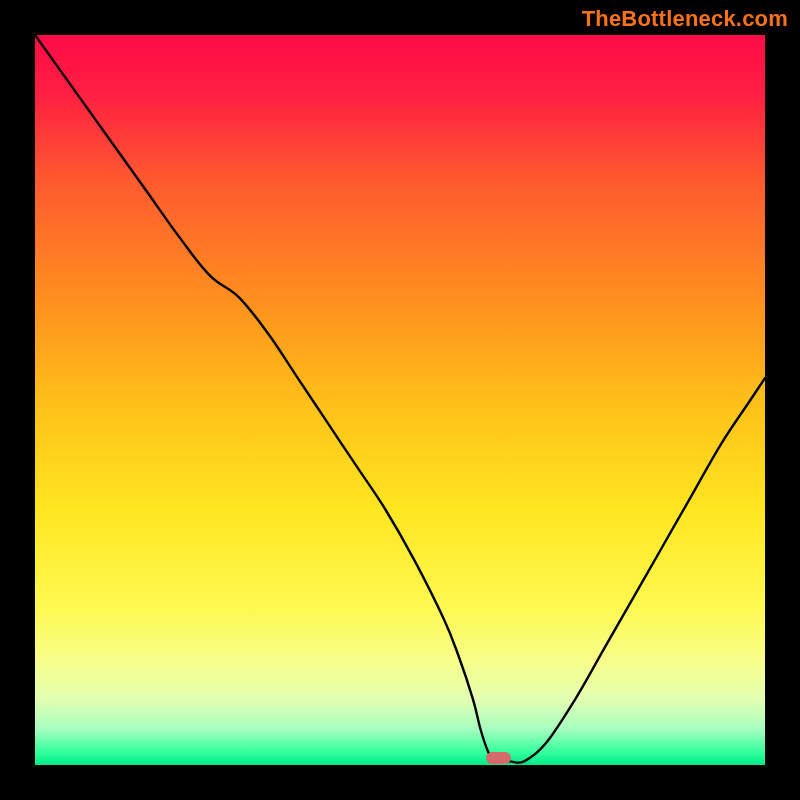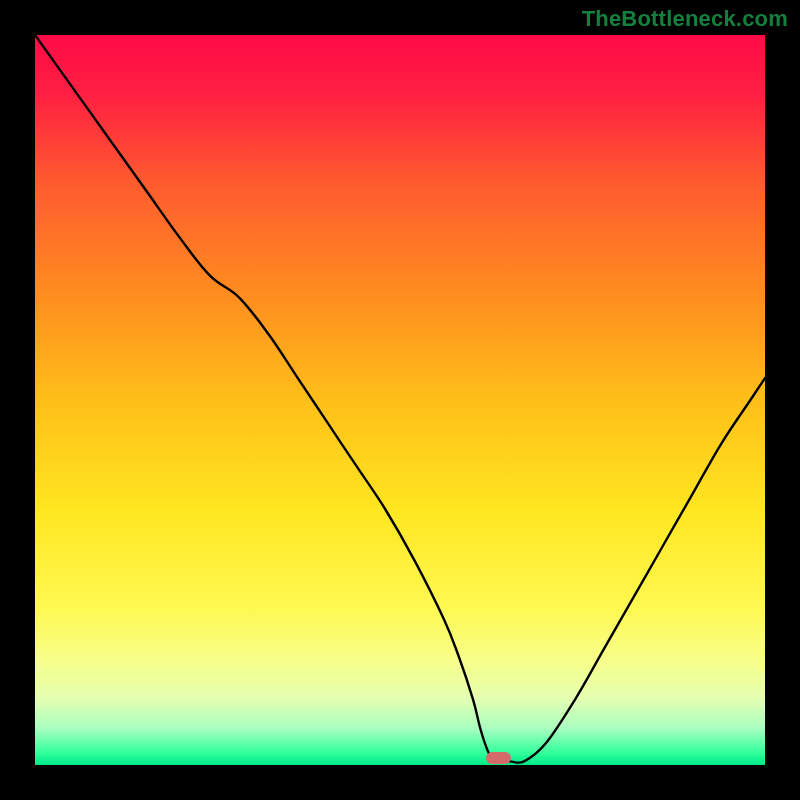--- a/index.html
+++ b/index.html
@@ -14,21 +14,21 @@
   .frame {
     position: relative;
     width: 800px;
     height: 800px;
     background: #000;
   }
   .watermark {
     position: absolute;
     top: 6px;
     right: 12px;
-    color: #15803d;
+    color: #f97316;
     font-size: 22px;
     font-weight: 600;
     letter-spacing: 0.2px;
     z-index: 10;
   }
   .plot {
     position: absolute;
     left: 35px;
     top: 35px;
     width: 730px;

